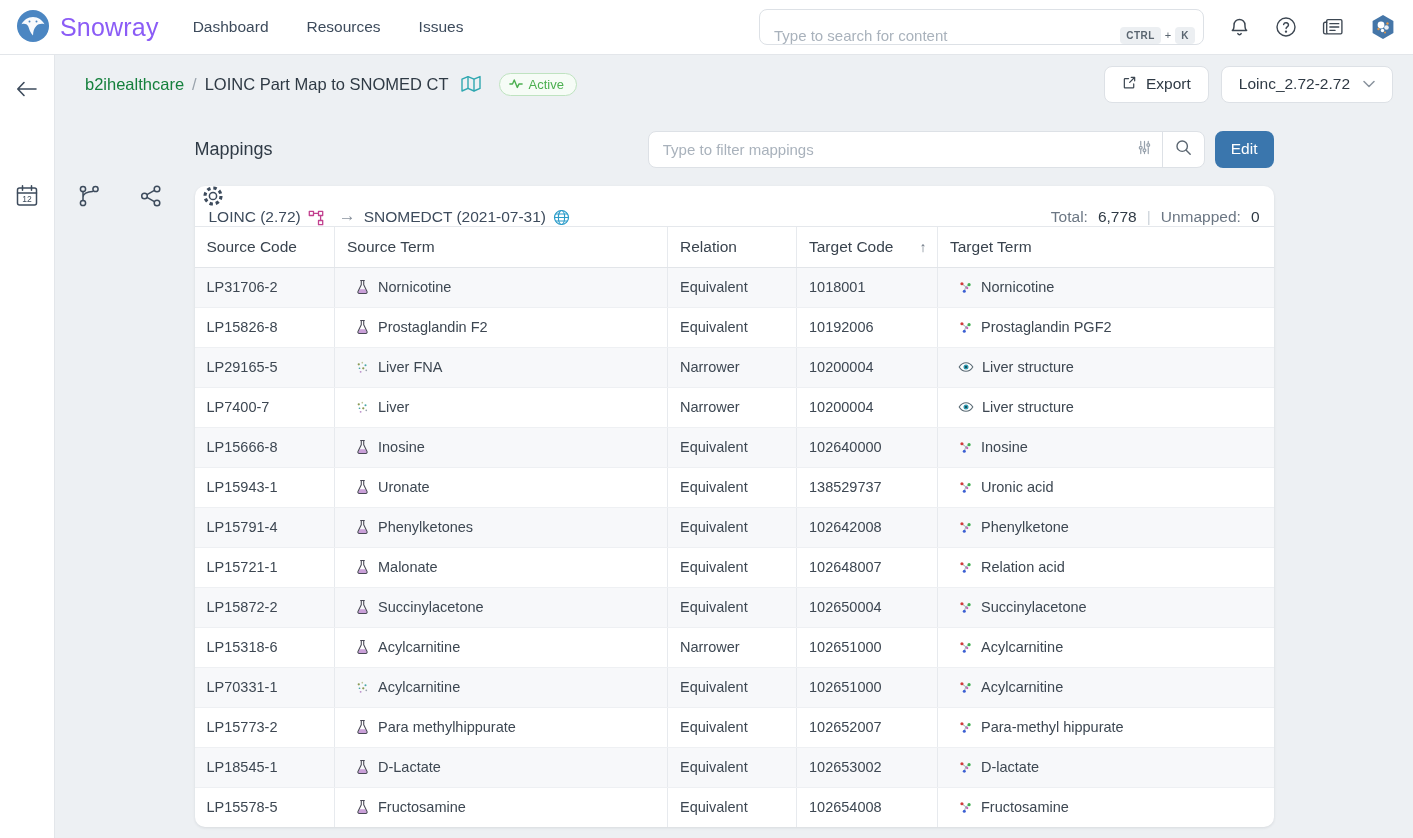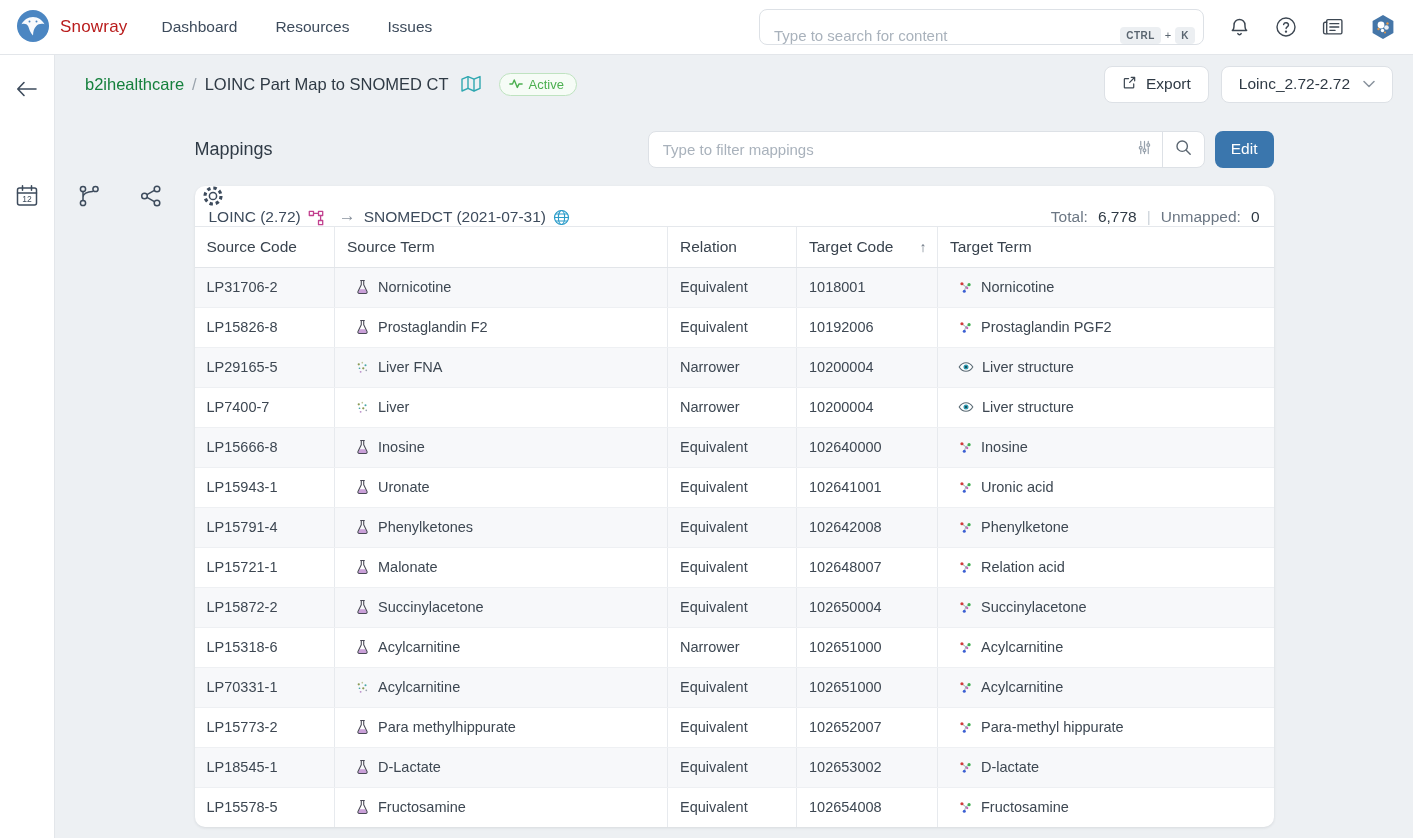--- a/index.html
+++ b/index.html
@@ -3,21 +3,21 @@
 <meta charset="utf-8">
 <style>
   * { box-sizing: border-box; margin: 0; padding: 0; }
   html,body { width:1413px; height:838px; overflow:hidden; }
   body { font-family:"Liberation Sans", sans-serif; background:#edf0f3; color:#3d4752; font-size:15px; }
 
   
   .navbar { position:fixed; top:0; left:0; right:0; height:55px; background:#fff;
             border-bottom:1px solid #e3e6ea; display:flex; align-items:center; padding:0 16px; z-index:20; }
   .brand { display:flex; align-items:center; gap:10px; cursor:pointer; }
-  .brand-name { font-size:17px; color:#b91c1c; letter-spacing:.2px; }
+  .brand-name { font-size:25px; color:#8b5cf6; letter-spacing:.2px; }
   .nav-links { display:flex; gap:38px; margin-left:34px; }
   .nav-link { font-size:15.5px; color:#3d4b5c; text-decoration:none; cursor:pointer; }
   .nav-search { margin-left:auto; width:445px; height:36px; border:1px solid #dde1e6; border-radius:8px;
                 display:flex; align-items:center; padding:16px 8px 0 14px; background:#fff; }
   .nav-search input { border:none; outline:none; flex:1; font-size:15px; color:#3d4752;
                       font-family:"Liberation Sans", sans-serif; background:transparent; }
   .nav-search input::placeholder { color:#a9b2bc; }
   .kbd-group { display:flex; align-items:center; gap:4px; }
   .kbd { background:#eceff2; border-radius:4px; font-size:10px; font-weight:bold; color:#5a6570;
          padding:3px 6px; letter-spacing:.5px; }
@@ -515,21 +515,21 @@
                   <span class="t-icon">
                     <svg width="15" height="16" viewBox="0 0 16 17">
                       <path d="M5 11h6l1.6 3a.9.9 0 0 1-.8 1.4H4.2a.9.9 0 0 1-.8-1.4z" fill="#c99fd8"></path>
                       <path d="M6 1.5h4M6.7 1.7v4.5L3.2 13.2a1.5 1.5 0 0 0 1.3 2.2h7a1.5 1.5 0 0 0 1.3-2.2L9.3 6.2V1.7" fill="none" stroke="#4a4a57" stroke-width="1.15" stroke-linecap="round" stroke-linejoin="round"></path>
                     </svg>
                   </span>
                   <span class="t-label">Uronate</span>
                 </span>
     </td>
     <td>Equivalent</td>
-    <td>102641001</td>
+    <td>138529737</td>
     <td>
       <span class="term-cell">
                   <span class="t-icon">
                     <svg width="15" height="15" viewBox="0 0 16 16">
                       <path d="M4.6 4.4l3.6 2.8 3.4-1.6M8.2 7.2L7 11.6M8.2 7.2l1.4 1" stroke="#9aa7b0" stroke-width="1" fill="none"></path>
                       <circle cx="4.2" cy="4" r="1.7" fill="#d23b3b"></circle>
                       <circle cx="11.8" cy="5" r="1.7" fill="#3fae4f"></circle>
                       <circle cx="6.7" cy="12" r="1.6" fill="#3b5fd2"></circle>
                       <circle cx="9.8" cy="8.6" r="1.2" fill="#c25bb4"></circle>
                     </svg>

